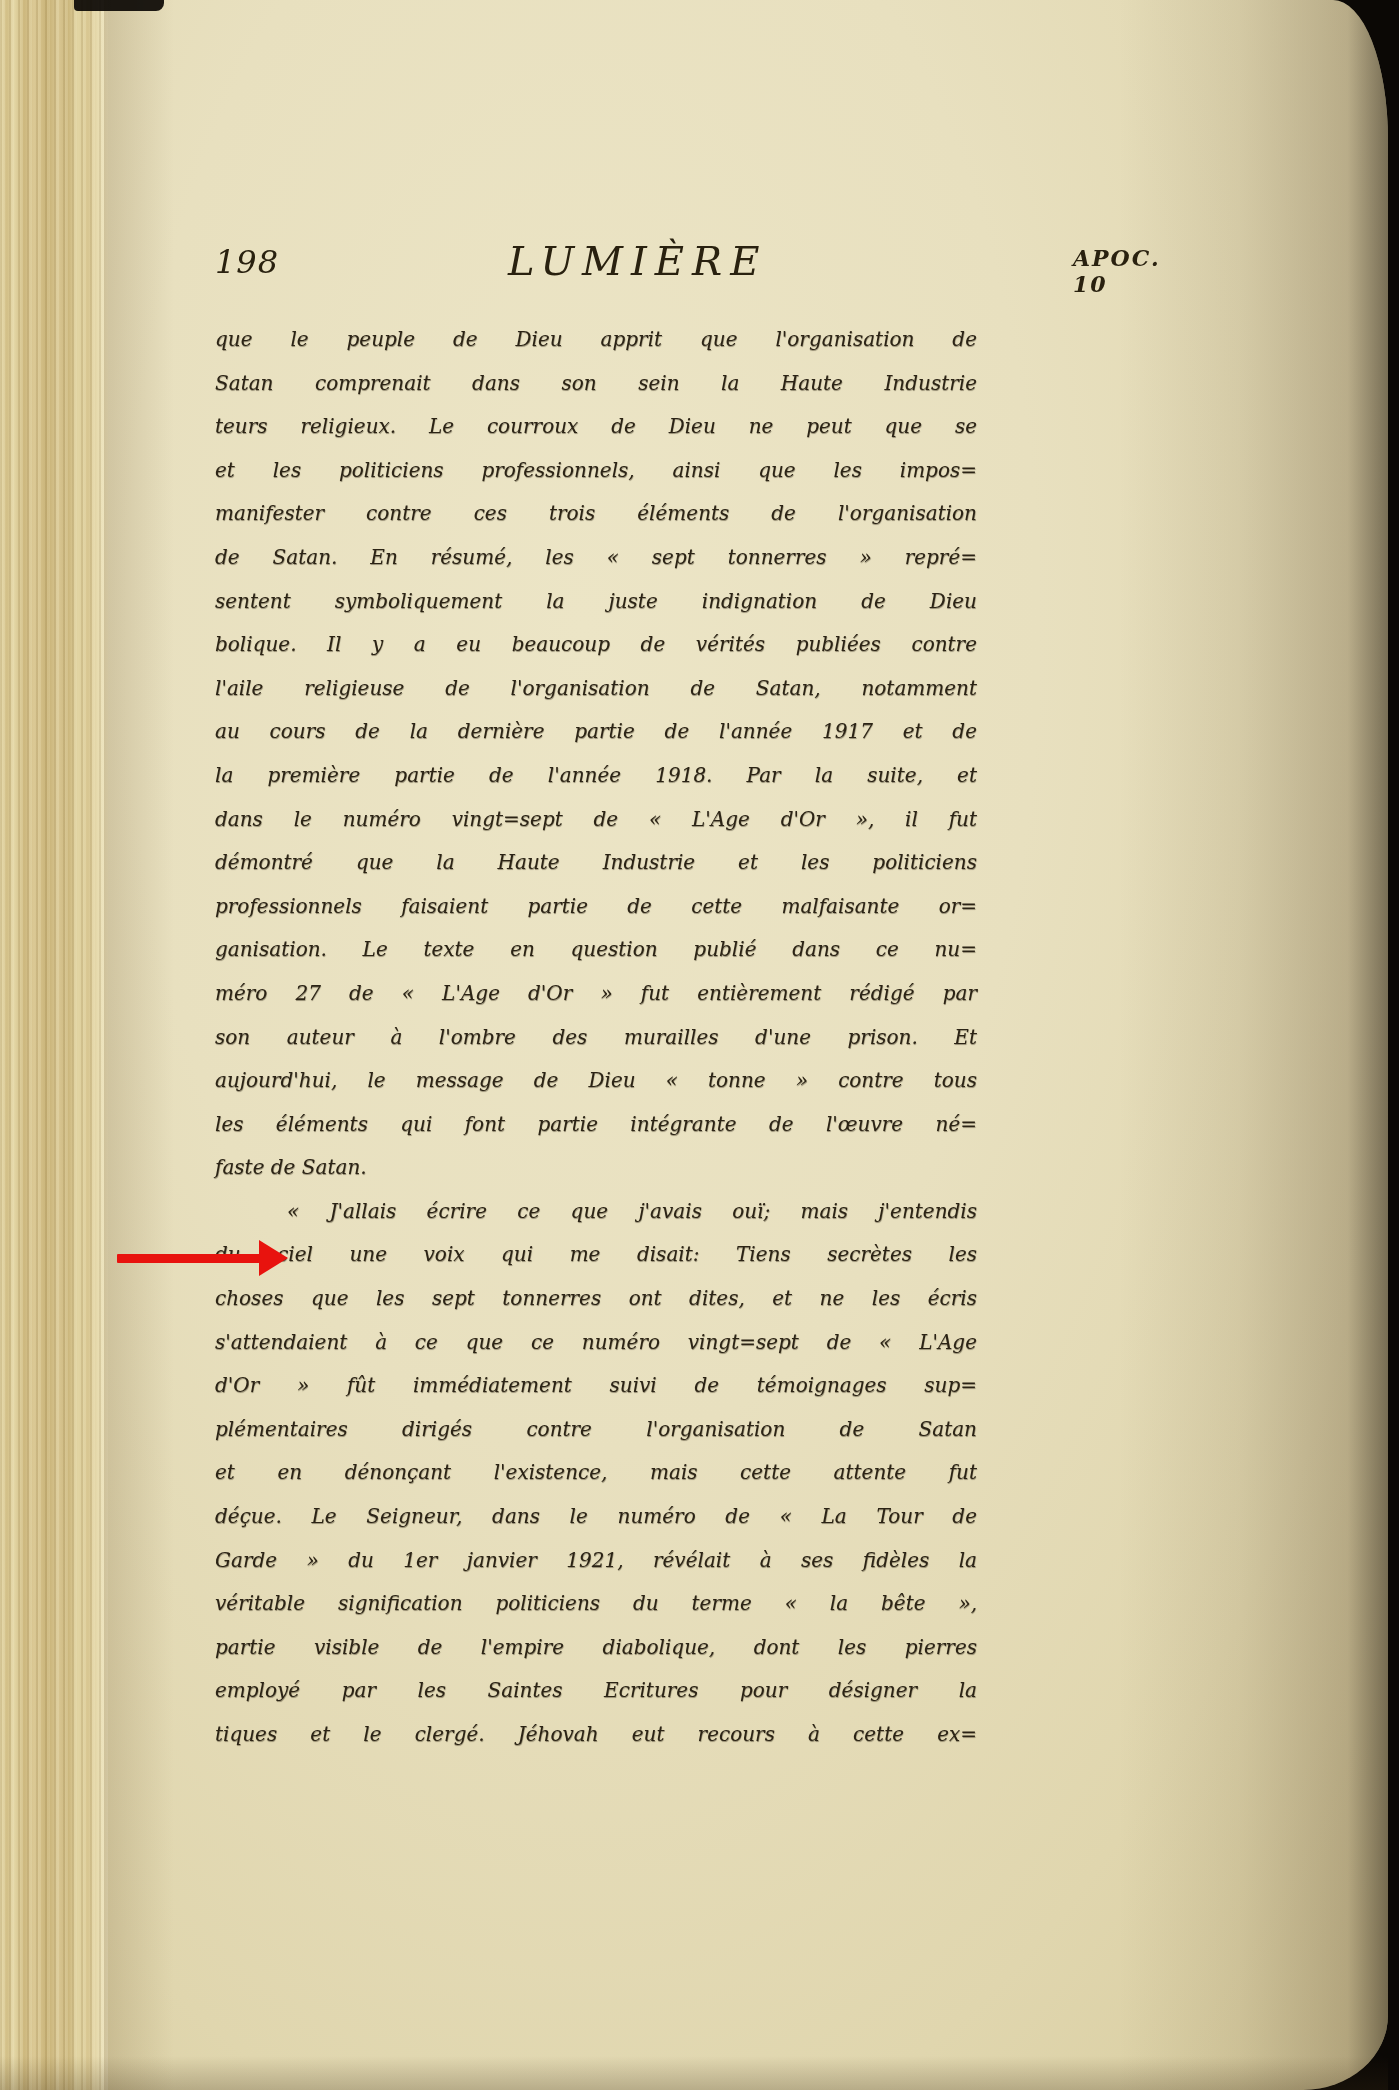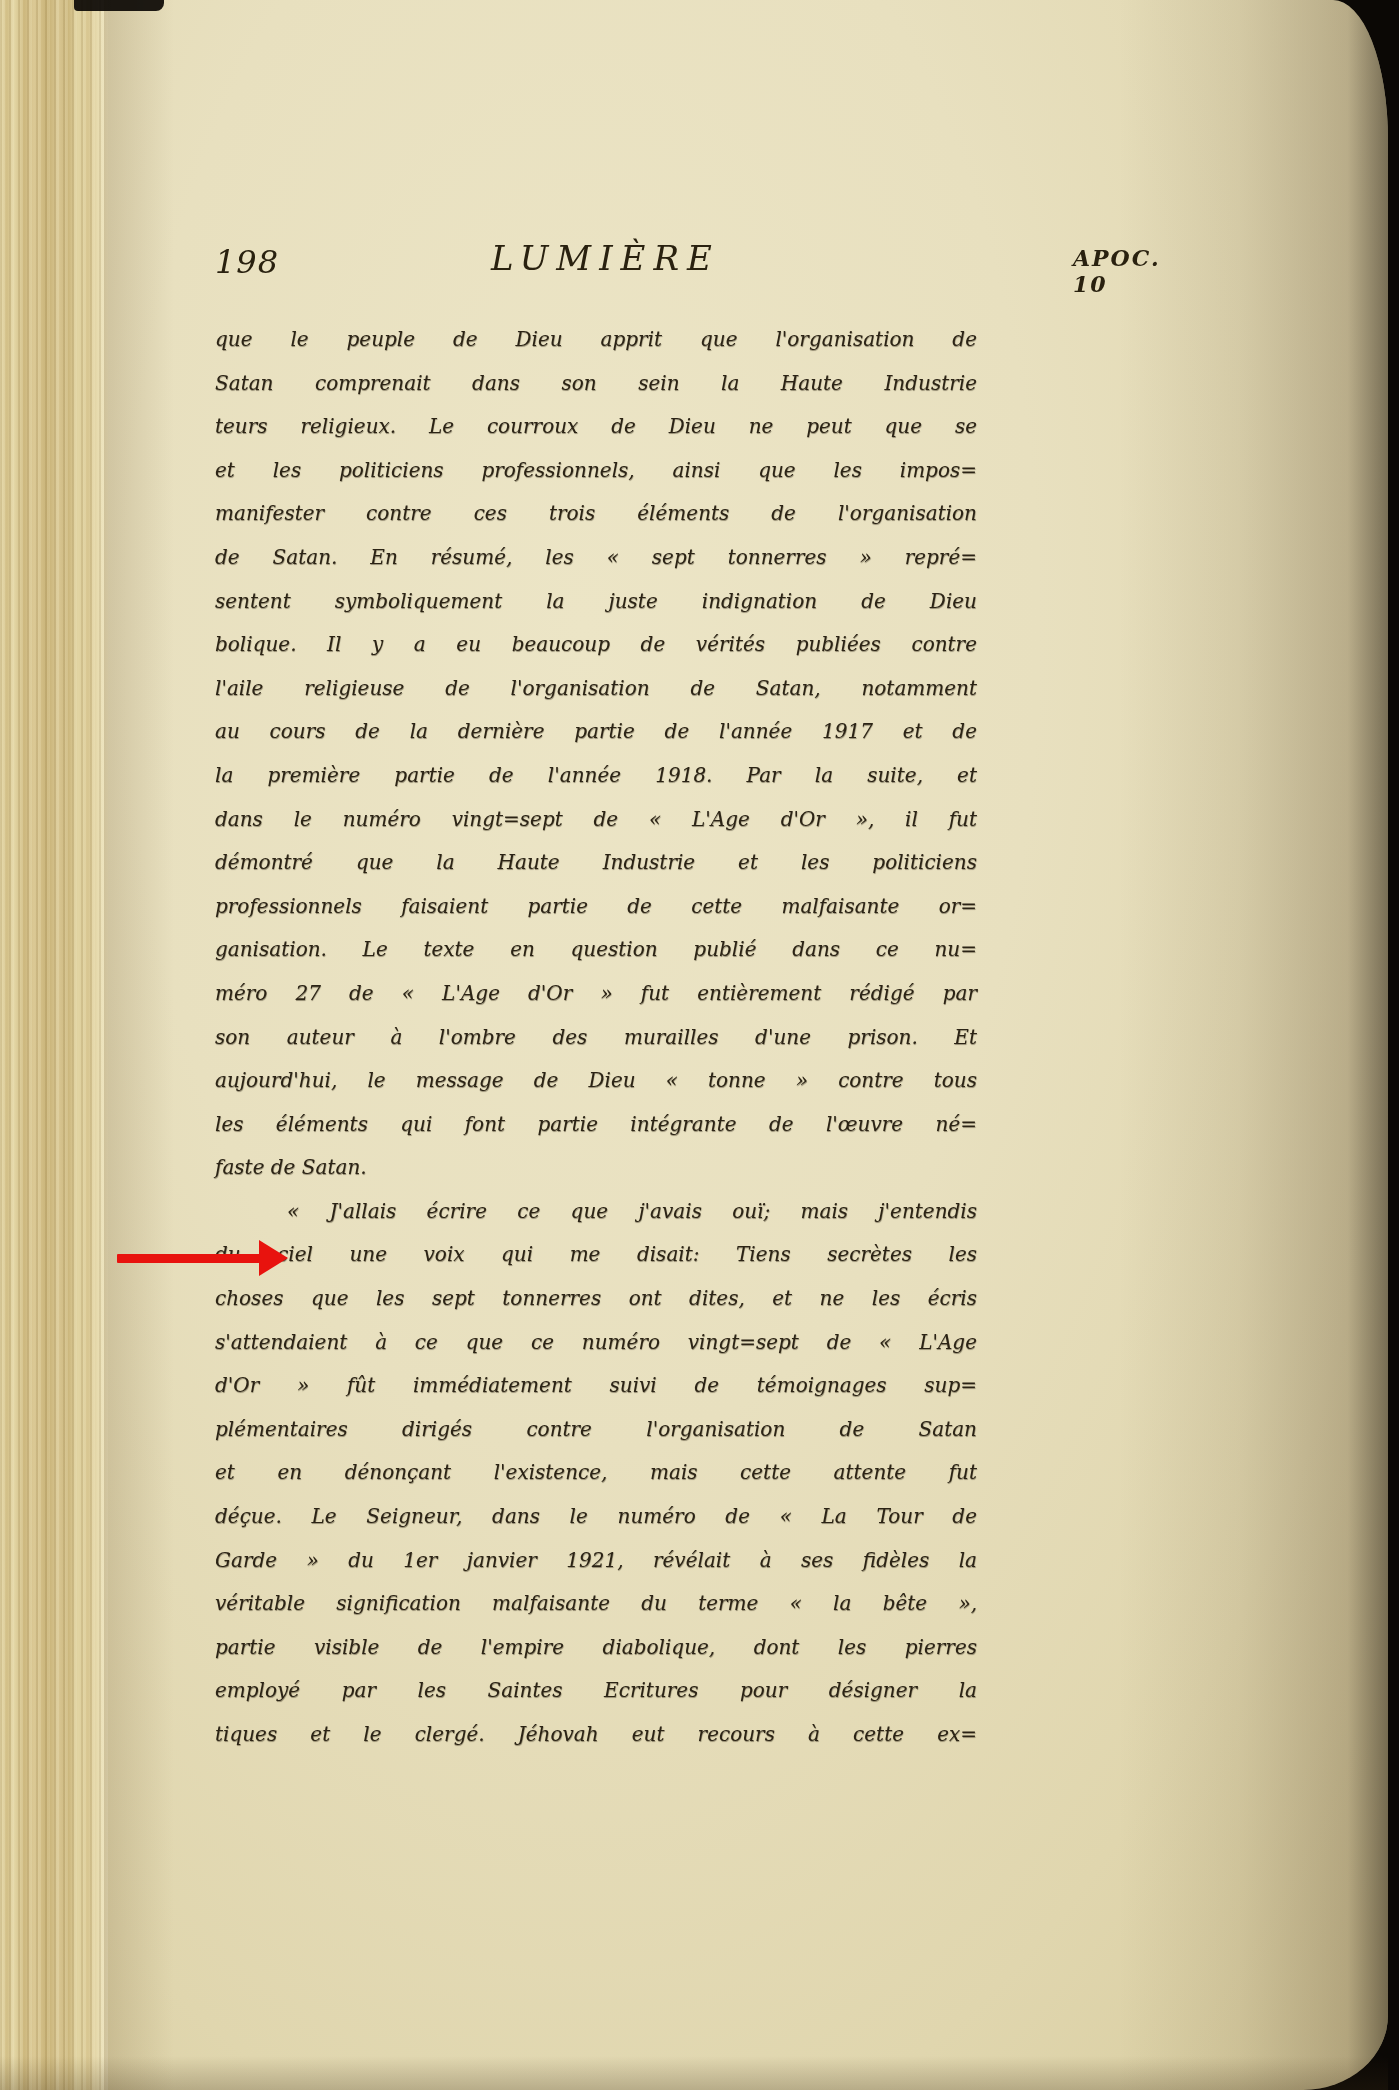--- a/index.html
+++ b/index.html
@@ -47,21 +47,21 @@
       rgba(70,50,25,0.26) 85%, rgba(35,25,12,0.55) 100%);
   }
   .vignette-bottom {
     position:absolute; bottom:0; left:0; width:100%; height:34px;
     background:linear-gradient(0deg, rgba(60,45,22,0.25), rgba(60,45,22,0));
   }
   
   .content { position:absolute; left:215px; top:238px; width:762px; color:#29210f; }
   .header { position:relative; height:54px; }
   .page-number { position:absolute; left:0; top:5px; font-size:32px; letter-spacing:1px; }
-  .running-title { position:absolute; left:276px; top:0; font-size:34px; letter-spacing:8px; }
+  .running-title { position:absolute; left:293px; top:0; font-size:40px; letter-spacing:8px; }
   .chapter-ref { position:absolute; left:858px; top:7px; font-size:22px; font-weight:bold; letter-spacing:2px; }
   .body-text {
     position:absolute; left:0; top:80px; width:762px;
     font-size:20px; line-height:43.6px; color:#2b2315;
     text-shadow:0.4px 0.5px 0.7px rgba(46,37,20,0.45);
   }
   .line { text-align:justify; text-align-last:justify; height:43.6px; }
   .line.noJust { text-align-last:left; }
   .line.indent { padding-left:72px; }
   
@@ -114,21 +114,21 @@
         <div class="line noJust">faste de Satan.</div>
         <div class="line indent">« J'allais écrire ce que j'avais ouï; mais j'entendis</div>
         <div class="line">du ciel une voix qui me disait: Tiens secrètes les</div>
         <div class="line">choses que les sept tonnerres ont dites, et ne les écris</div>
         <div class="line">s'attendaient à ce que ce numéro vingt=sept de « L'Age</div>
         <div class="line">d'Or » fût immédiatement suivi de témoignages sup=</div>
         <div class="line">plémentaires dirigés contre l'organisation de Satan</div>
         <div class="line">et en dénonçant l'existence, mais cette attente fut</div>
         <div class="line">déçue. Le Seigneur, dans le numéro de « La Tour de</div>
         <div class="line">Garde » du 1er janvier 1921, révélait à ses fidèles la</div>
-        <div class="line">véritable signification malfaisante du terme « la bête »,</div>
+        <div class="line">véritable signification politiciens du terme « la bête »,</div>
         <div class="line">partie visible de l'empire diabolique, dont les pierres</div>
         <div class="line">employé par les Saintes Ecritures pour désigner la</div>
         <div class="line">tiques et le clergé. Jéhovah eut recours à cette ex=</div>
       </div>
   </div>
 
   <div class="vignette-right"></div>
   <div class="vignette-bottom"></div>
 </div>
 

